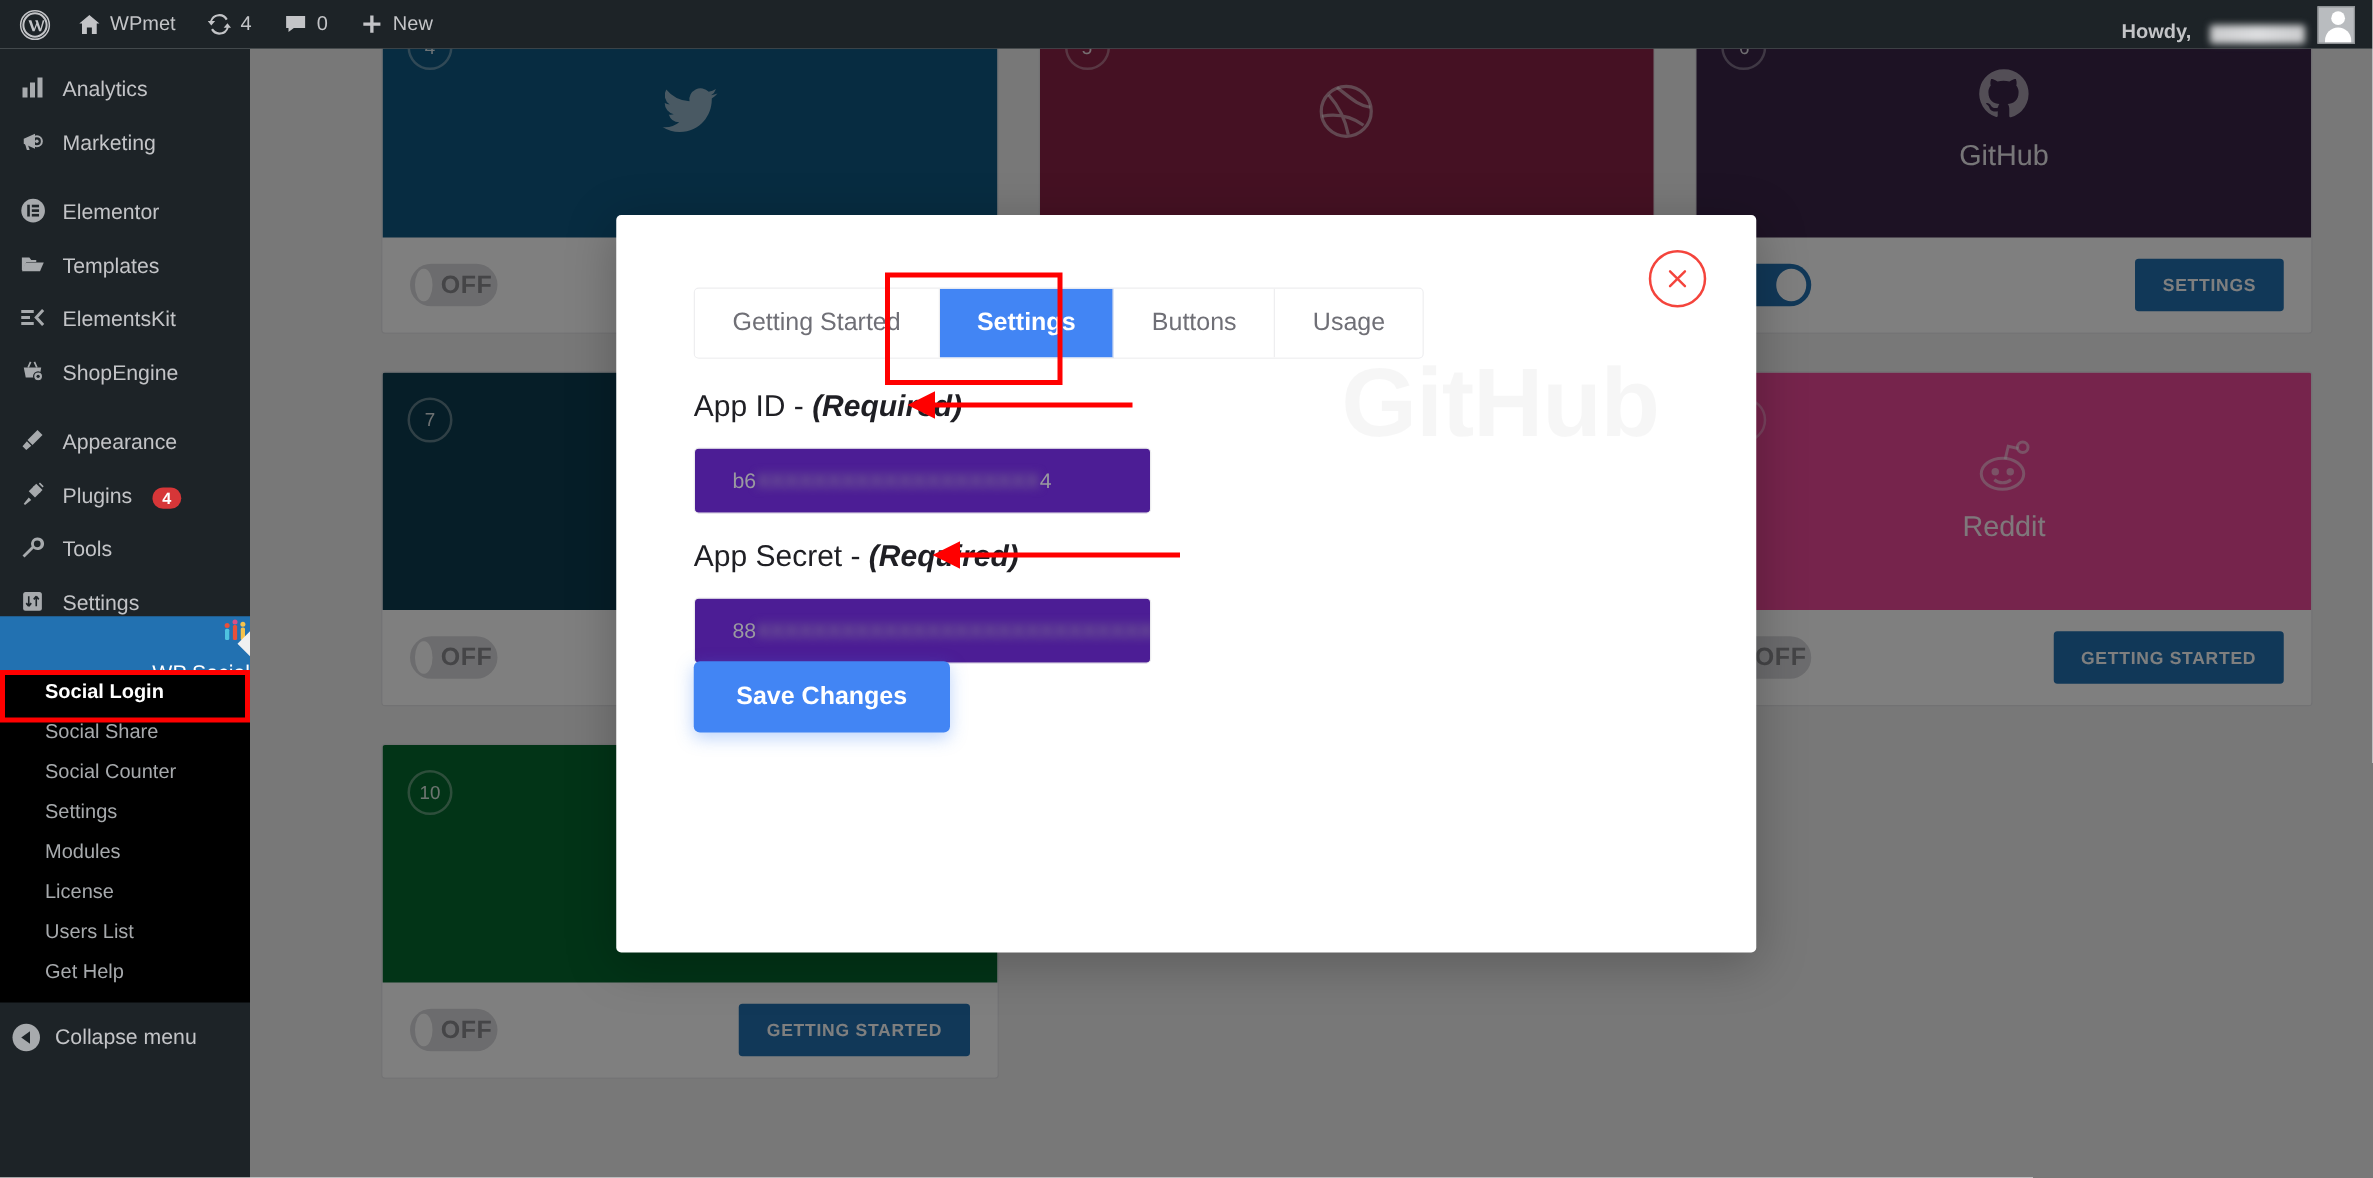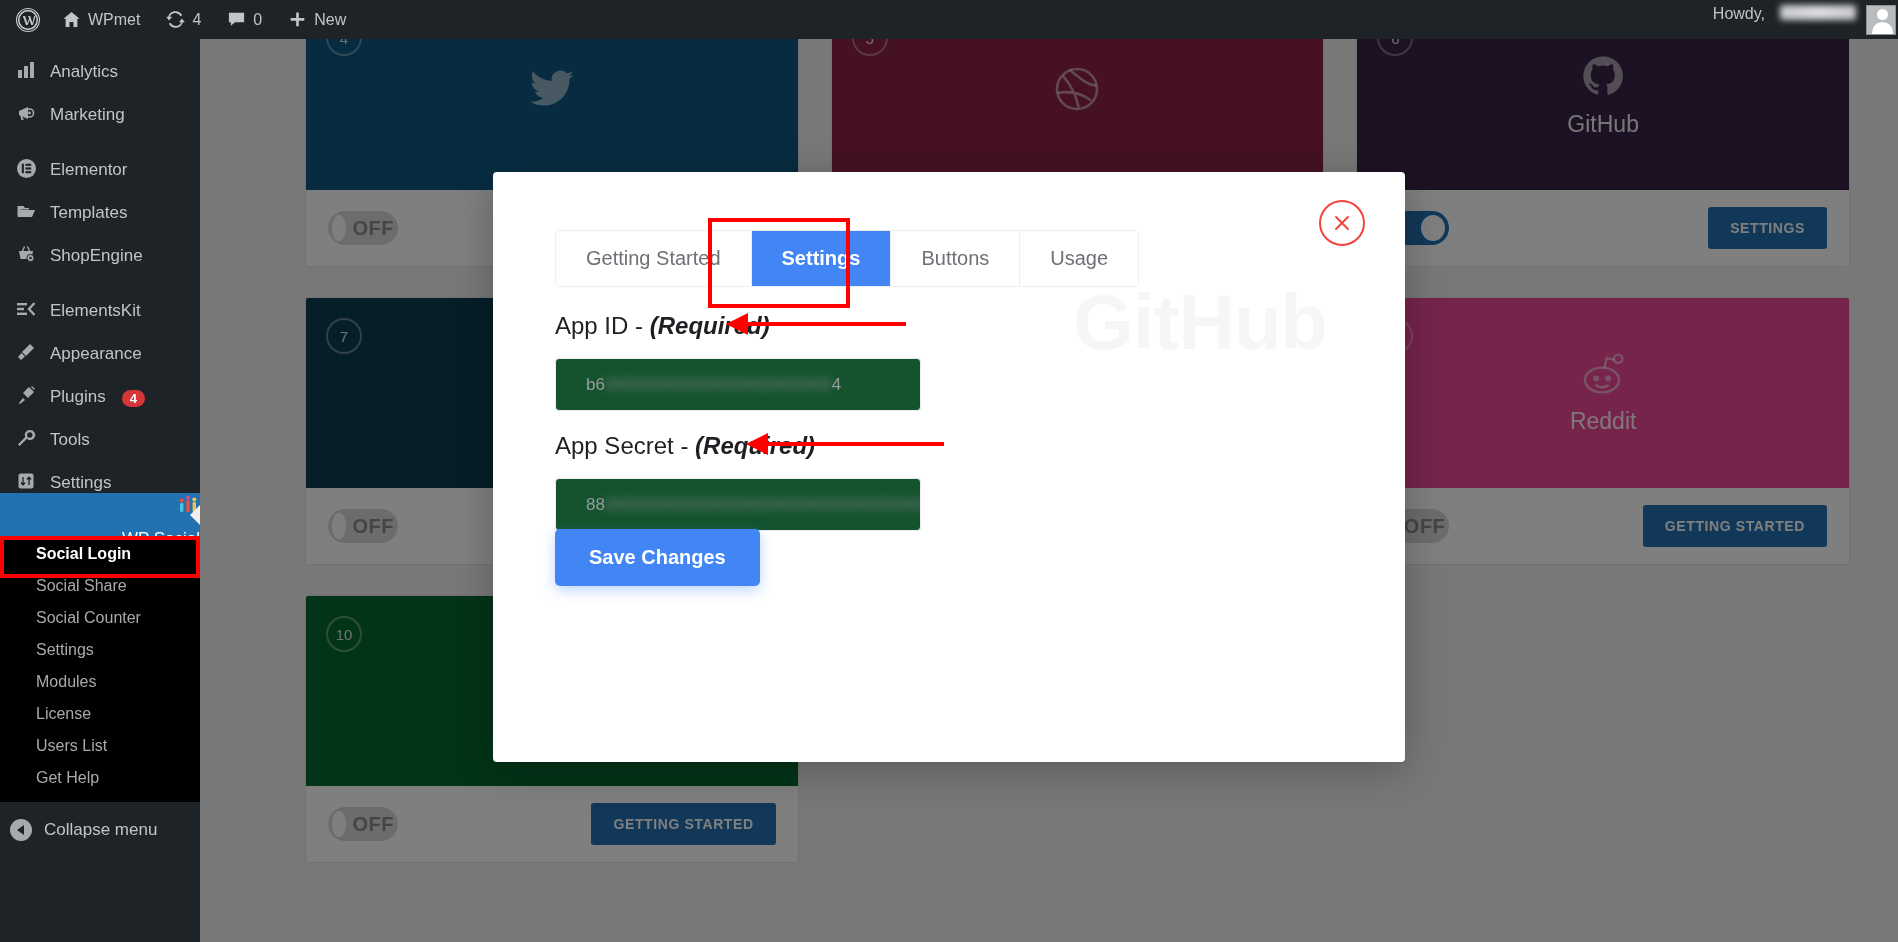--- a/index.html
+++ b/index.html
@@ -13,21 +13,21 @@
 
   
   #adminbar {
     position: absolute; top: 0; left: 0; width: 1898px; height: 39px;
     background: #1d2327; color: #c3c4c7; z-index: 60;
     display: flex; align-items: center; font-size: 16px;
   }
   .ab-item { display: flex; align-items: center; gap: 7px; padding: 0 13px; height: 39px; color: #c3c4c7; }
   .ab-item .lbl { font-size: 16px; }
   .wp-logo { width: 26px; height: 26px; margin-left: 7px; }
-  .ab-right { margin-left: auto; display: flex; align-items: flex-start; padding-right: 2px; gap: 10px; }
+  .ab-right { margin-left: auto; display: flex; align-items: flex-end; padding-right: 14px; gap: 10px; font-weight: bold; }
   .howdy { font-size: 16px; color: #c3c4c7; }
   .blurname {
     display: inline-block; width: 76px; height: 15px; vertical-align: -2px;
     margin-left: 5px; border-radius: 2px;
     background: linear-gradient(90deg,#c9cacc,#dcdddf,#c9cacc);
     filter: blur(3px);
   }
   .avatar-box {
     width: 30px; height: 30px; background: #b9bcbf; border: 1px solid #8f9295;
     display: flex; align-items: flex-end; justify-content: center; overflow: hidden;
@@ -162,21 +162,21 @@
     position: absolute; left: 215px; top: 46px; width: 142px; height: 90px;
     border: 4px solid #ff0000; pointer-events: none;
   }
 
   .field-label {
     position: absolute; left: 62px; font-size: 24px; color: #1f1f24; font-weight: 400;
   }
   .field-label em { font-style: italic; font-weight: 700; }
   .field-input {
     position: absolute; left: 62px; width: 366px; height: 53px;
-    border: 1px solid #ececee; border-radius: 4px; background: #14532d;
+    border: 1px solid #ececee; border-radius: 4px; background: #4c1d95;
     display: flex; align-items: center; padding: 0 0 0 30px; overflow: hidden;
   }
   .redacted-value { font-size: 17px; color: #9a9aa0; white-space: nowrap; position: relative; }
   .redacted-value .blur {
     display: inline-block; position: relative; filter: blur(4px);
     color: #8d8d93; letter-spacing: 0px;
   }
   .save-btn {
     position: absolute; left: 62px; top: 357px;
     background: #4285f4; color: #fff; border: none; border-radius: 5px;
@@ -278,41 +278,41 @@
       </div>
       <div class="mi">
         <span class="ic">
           <svg width="20" height="20" viewBox="0 0 20 20">
               <path d="M1.5 5h6l1.5 2h4v1.5H5L2.5 15H1.5V5z" fill="#a7aaad"></path>
               <path d="M4.5 9h14.5l-3 7H1.5l3-7z" fill="#a7aaad"></path>
             </svg>
         </span>
         <span>Templates</span>
       </div>
+      <div class="mi">
+        <span class="ic">
+          <svg width="20" height="20" viewBox="0 0 20 20">
+              <rect x="1" y="4" width="10" height="2.4" fill="#a7aaad"></rect>
+              <rect x="1" y="8.8" width="7" height="2.4" fill="#a7aaad"></rect>
+              <rect x="1" y="13.6" width="10" height="2.4" fill="#a7aaad"></rect>
+              <path d="M18.5 4L13 10l5.5 6" fill="none" stroke="#a7aaad" stroke-width="2.4"></path>
+            </svg>
+        </span>
+        <span>ElementsKit</span>
+      </div>
       <div class="mi gapafter">
         <span class="ic">
           <svg width="20" height="20" viewBox="0 0 20 20">
               <path d="M3 7h14l-1.6 8H4.6L3 7z" fill="#a7aaad"></path>
               <path d="M6.5 7L8.5 2.5M13.5 7L11.5 2.5" stroke="#a7aaad" stroke-width="1.4" fill="none"></path>
               <circle cx="14.5" cy="14" r="3.6" fill="#a7aaad" stroke="#1d2327" stroke-width="1"></circle>
               <circle cx="14.5" cy="14" r="1.3" fill="#1d2327"></circle>
             </svg>
         </span>
         <span>ShopEngine</span>
-      </div>
-      <div class="mi">
-        <span class="ic">
-          <svg width="20" height="20" viewBox="0 0 20 20">
-              <rect x="1" y="4" width="10" height="2.4" fill="#a7aaad"></rect>
-              <rect x="1" y="8.8" width="7" height="2.4" fill="#a7aaad"></rect>
-              <rect x="1" y="13.6" width="10" height="2.4" fill="#a7aaad"></rect>
-              <path d="M18.5 4L13 10l5.5 6" fill="none" stroke="#a7aaad" stroke-width="2.4"></path>
-            </svg>
-        </span>
-        <span>ElementsKit</span>
       </div>
       <div class="mi">
         <span class="ic">
           <svg width="20" height="20" viewBox="0 0 20 20">
               <path d="M14 2l4 4-8 8-4-4 8-8z" fill="#a7aaad"></path>
               <path d="M5.5 11l3.5 3.5-4 3.5-3-3 3.5-4z" fill="#a7aaad"></path>
             </svg>
         </span>
         <span>Appearance</span>
       </div>

